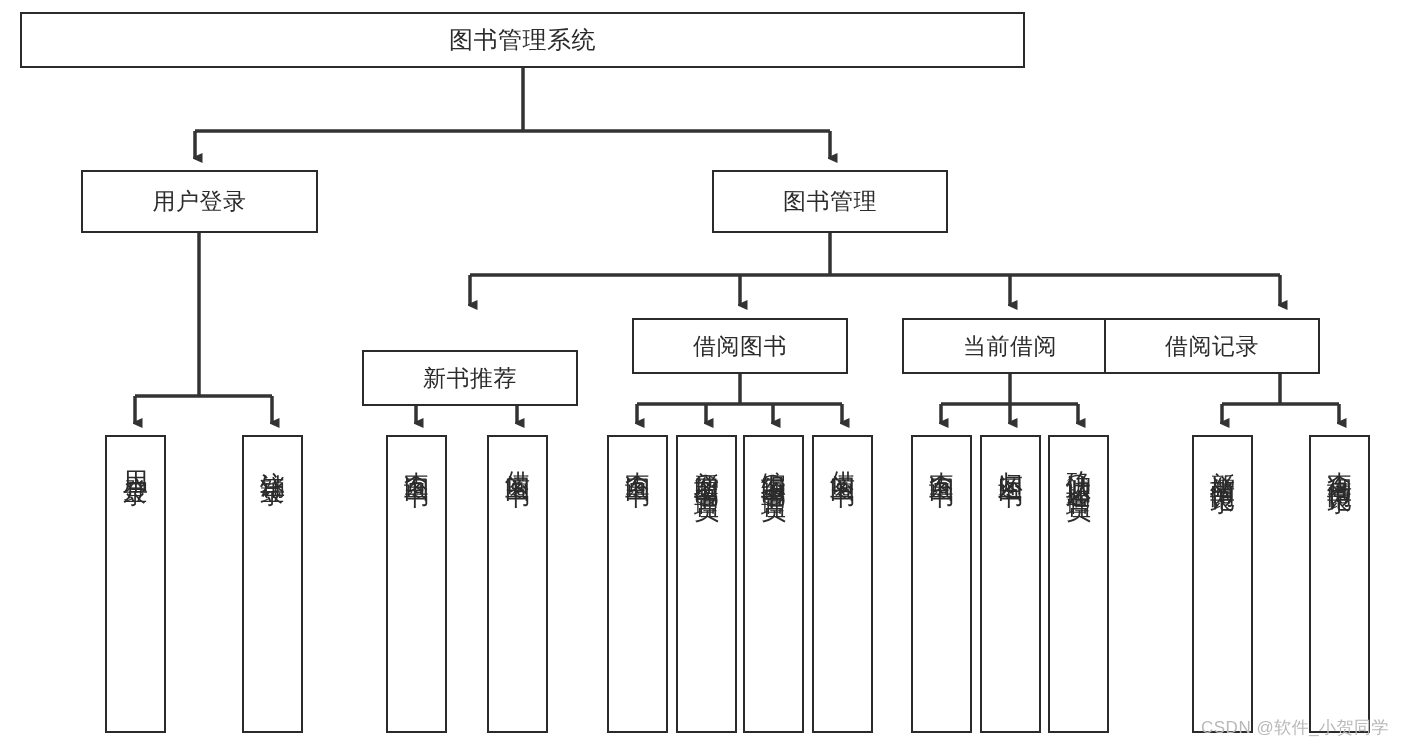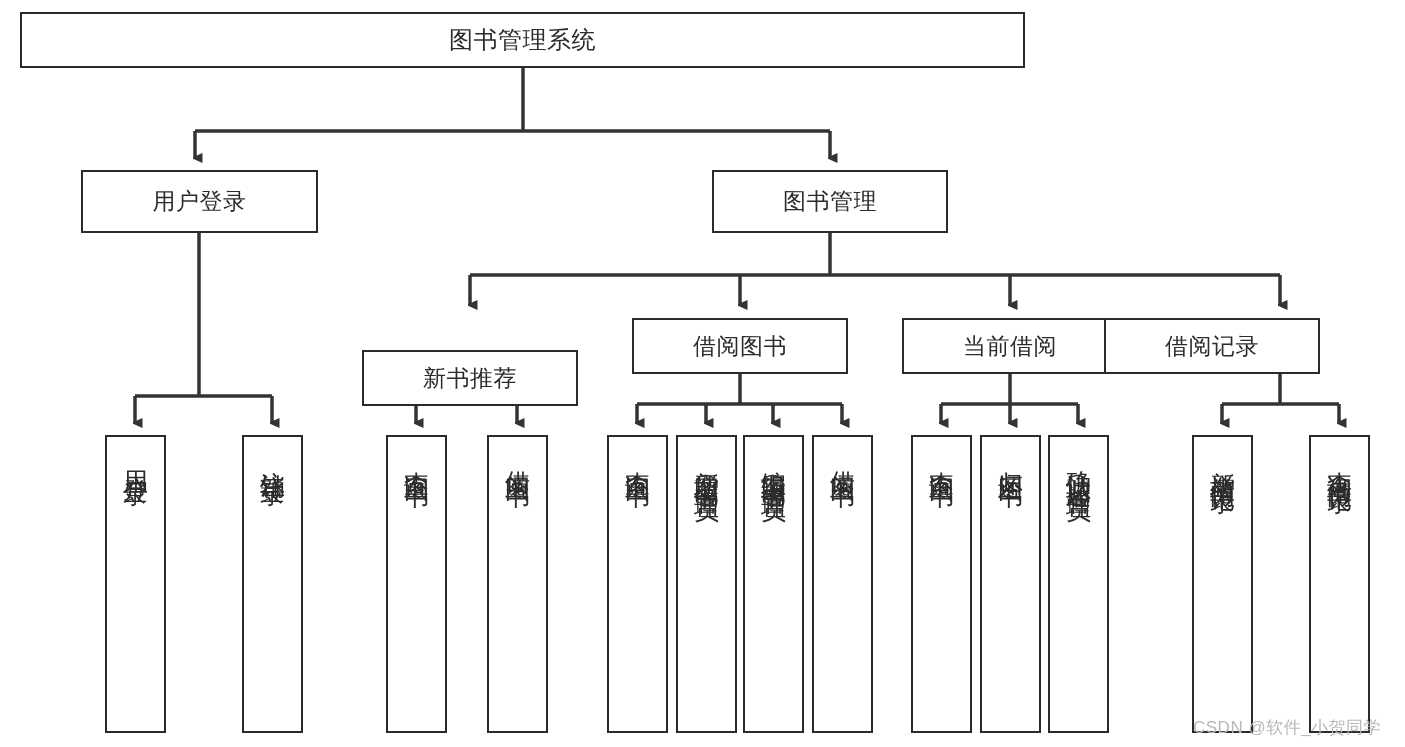--- a/index.html
+++ b/index.html
@@ -66,20 +66,21 @@
     letter-spacing: 4px;
     white-space: normal;
   }
   .watermark {
     position: absolute;
     font-size: 17px;
     color: #b8b8b8;
     letter-spacing: 0.5px;
     white-space: nowrap;
     user-select: none;
+    padding-left: 8px;
   }
 </style>
 </head>
 <body>
 
 <div id="diagram-root">
 
   <svg id="edges-layer" viewBox="0 0 1405 747" width="1405" height="747">
     <defs>
       <marker id="arrowhead" markerWidth="10" markerHeight="10" refX="5" refY="7.5" orient="auto" markerUnits="userSpaceOnUse">

